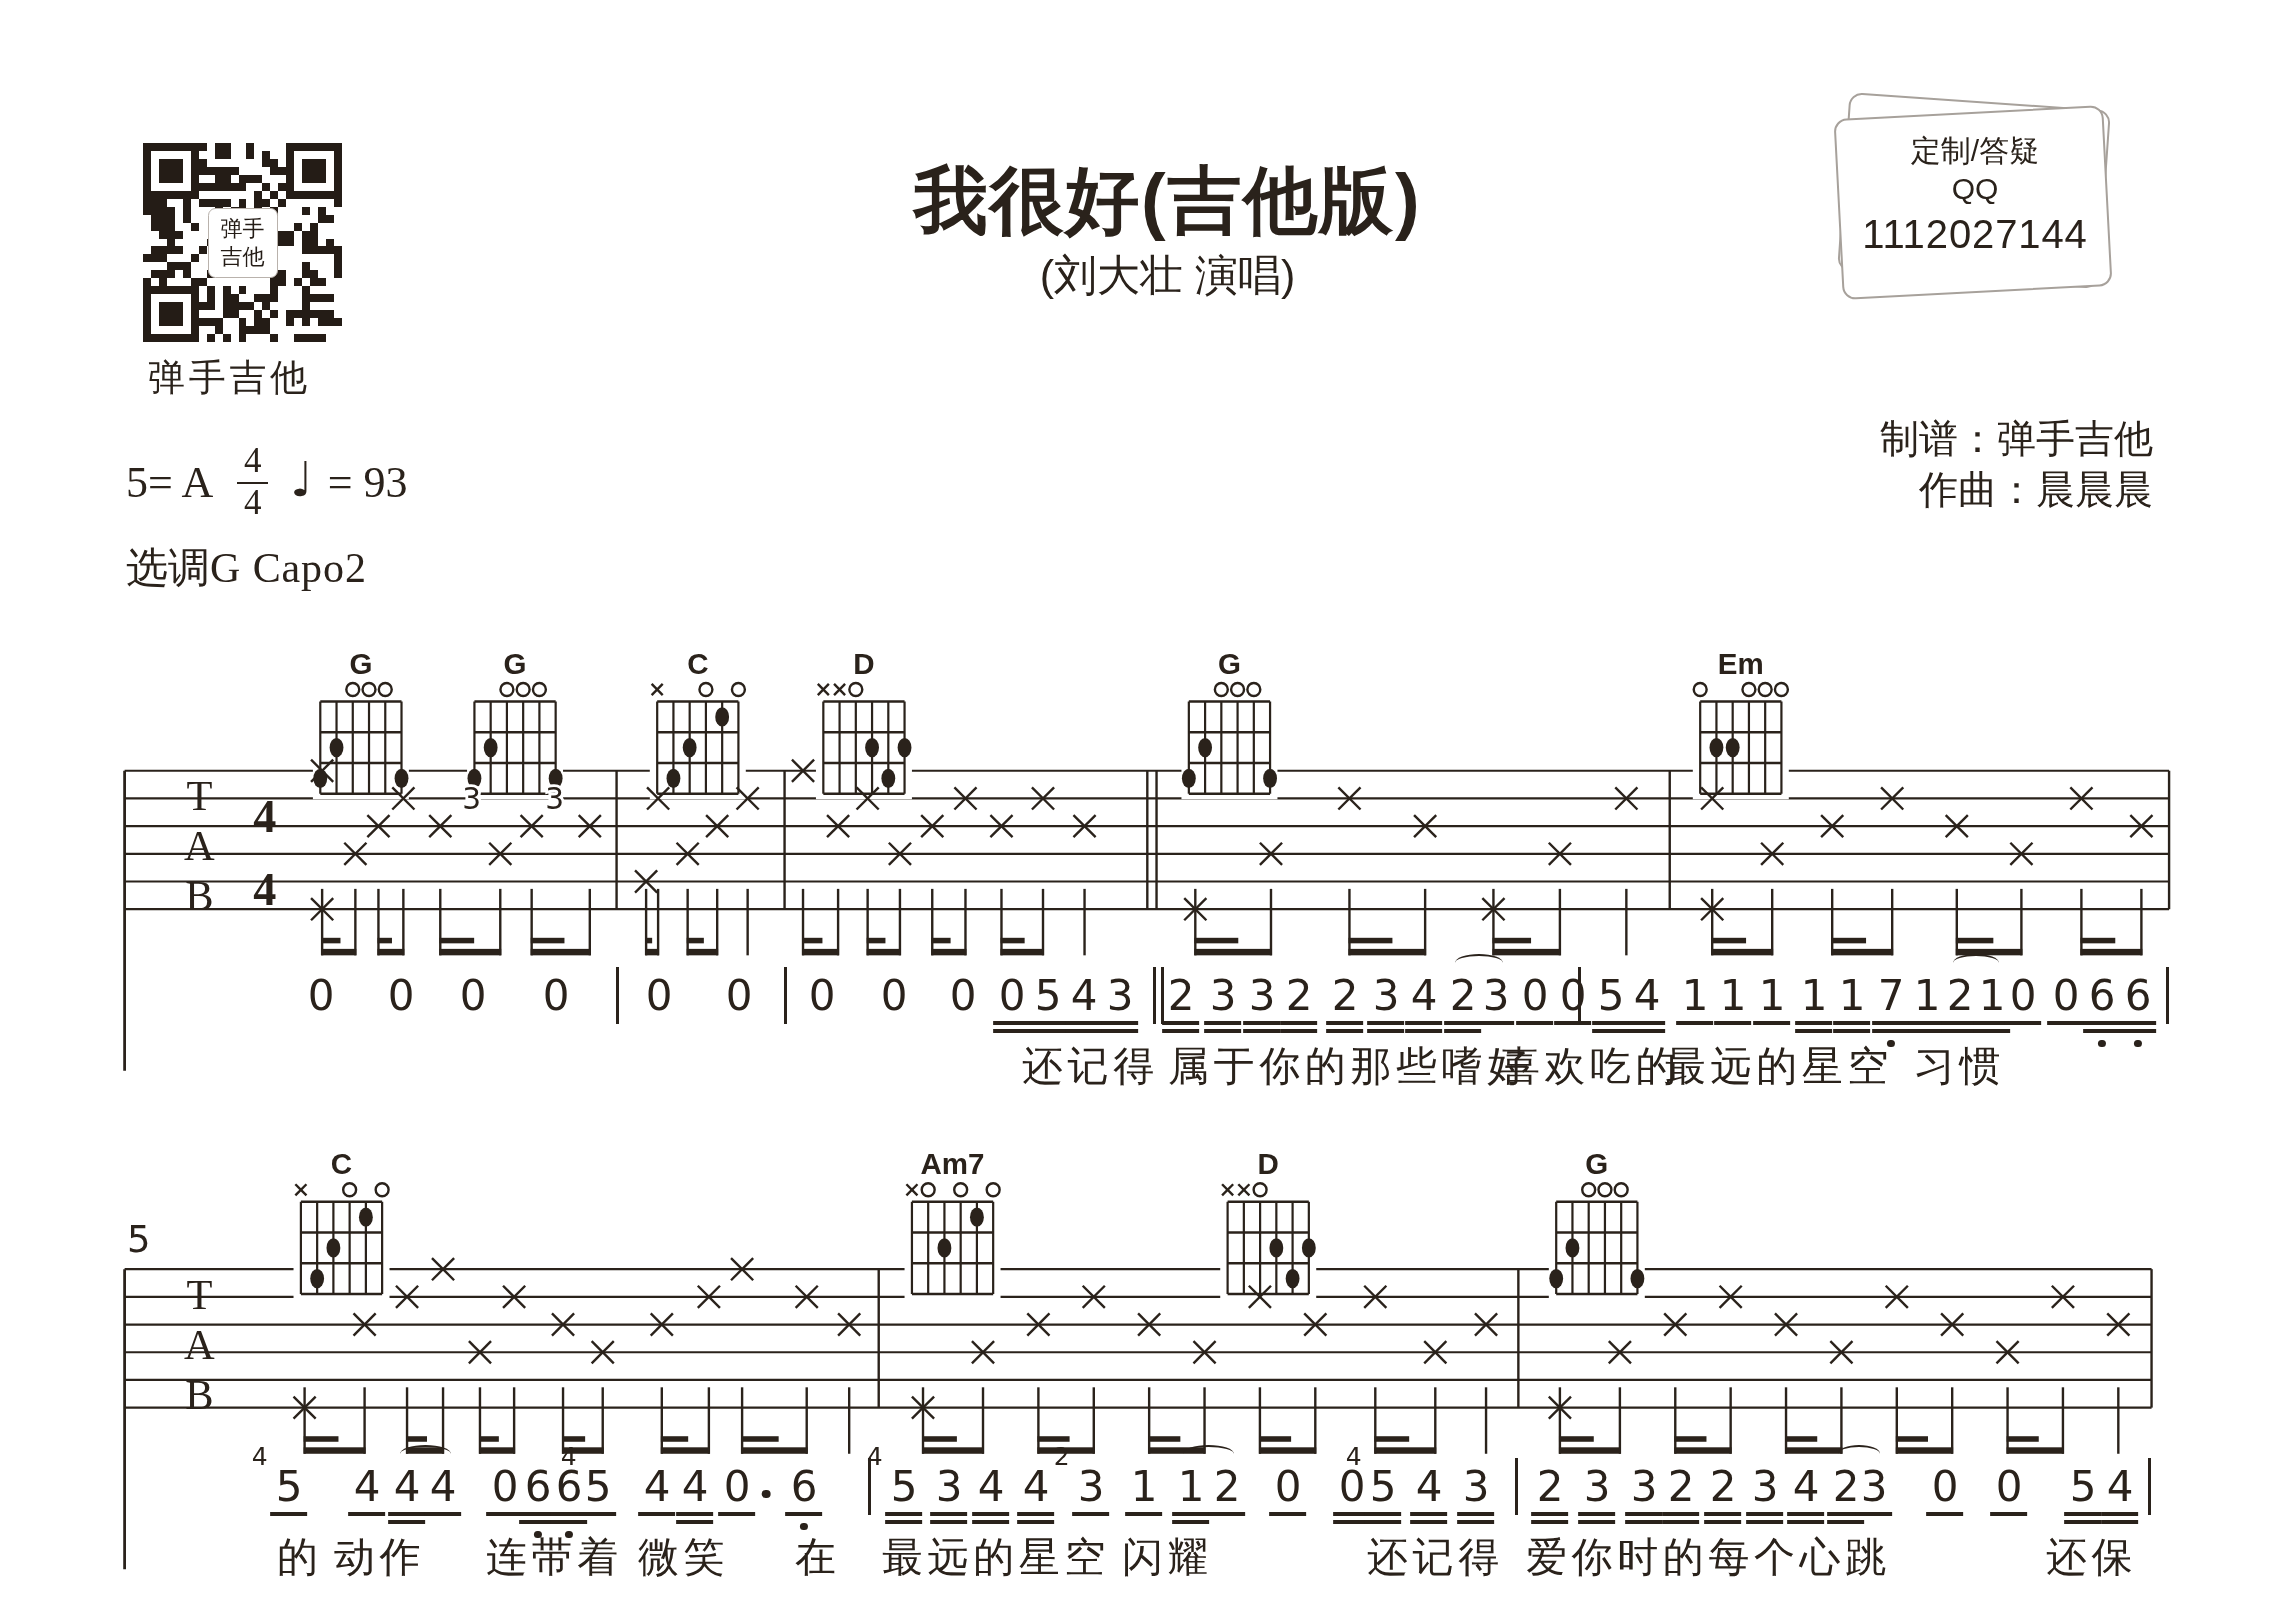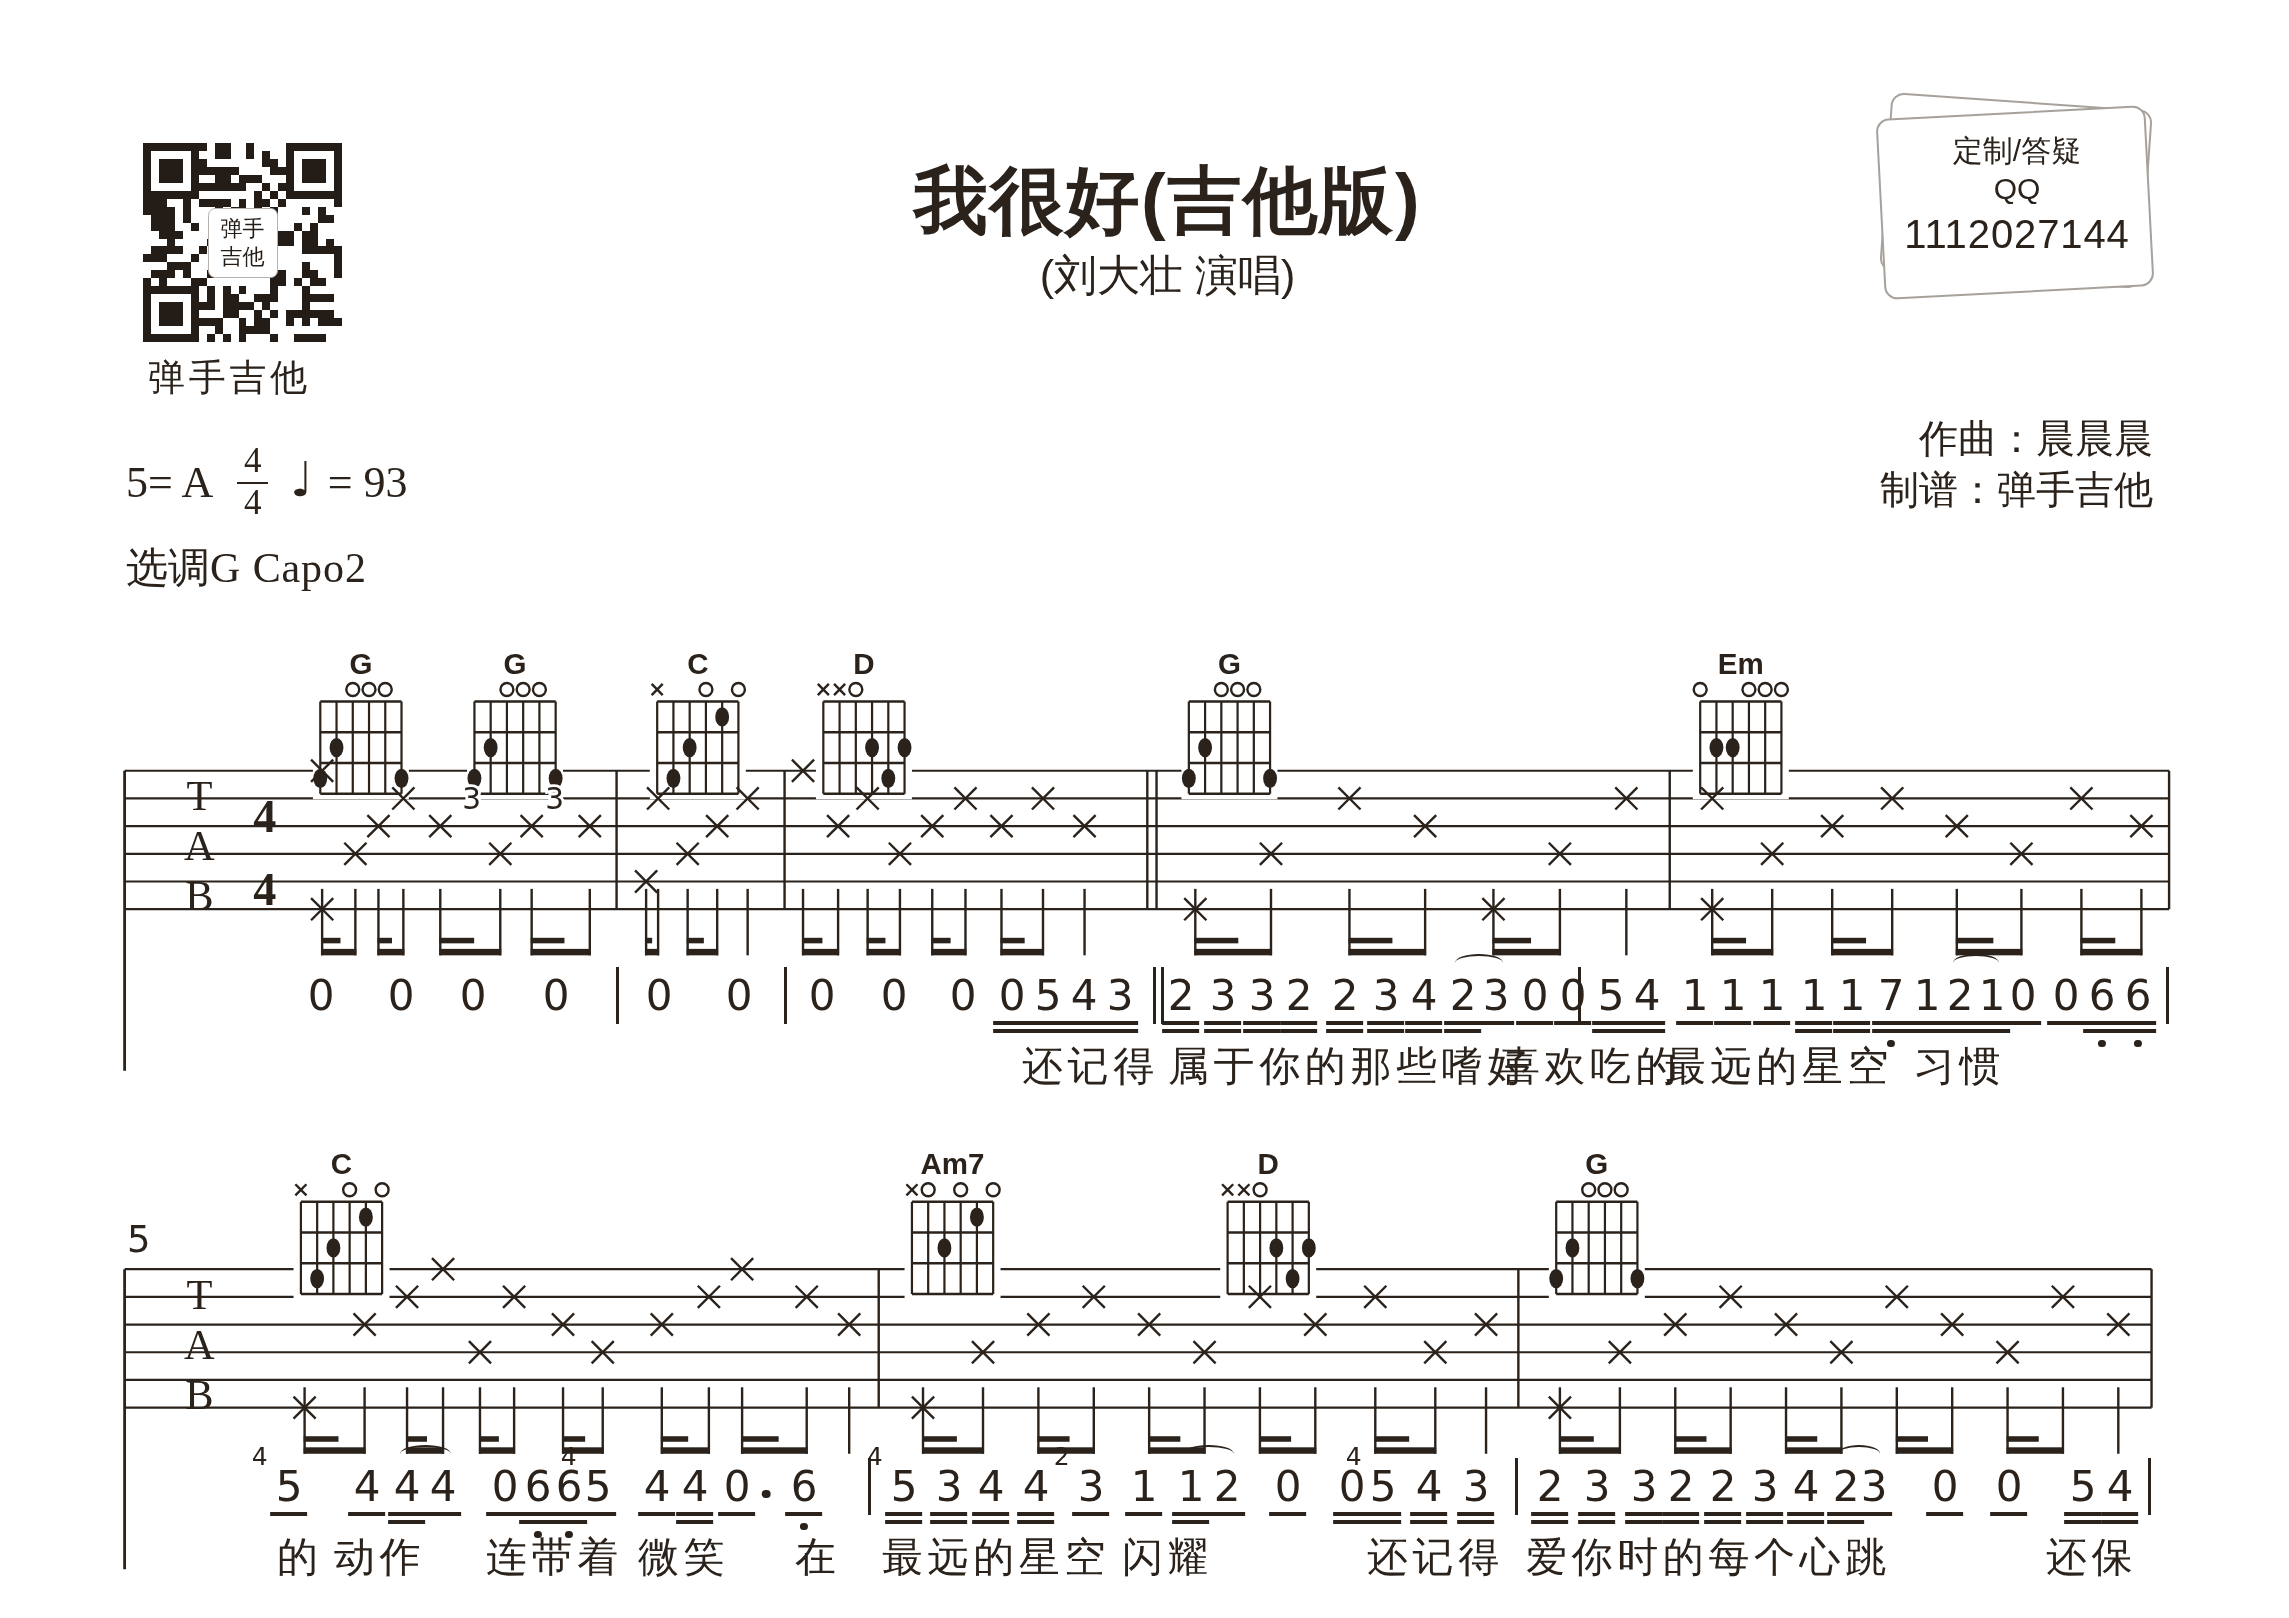--- a/index.html
+++ b/index.html
@@ -10,21 +10,21 @@
       display:grid;grid-template-columns:repeat(25,1fr);grid-template-rows:repeat(25,1fr);}
   .qr .on{background:#241c16;}
   .qr-label{position:absolute;left:50%;top:50%;transform:translate(-50%,-50%);
       background:#fff;border:1.8px solid #b9b2ac;border-radius:7.4px;width:68px;height:68px;
       font-size:22px;line-height:1.25;text-align:center;display:flex;align-items:center;justify-content:center;
       white-space:pre-line;color:#241c16;}
   .qr-caption{position:absolute;left:148px;top:353px;font-size:37px;letter-spacing:3.7px;}
   .title{position:absolute;left:0;top:152px;width:2335px;text-align:center;
       font-size:74px;font-weight:bold;letter-spacing:1.8px;}
   .subtitle{position:absolute;left:0;top:247px;width:2335px;text-align:center;font-size:43px;}
-  .card{position:absolute;left:1874px;top:97px;width:286px;height:198px;}
+  .card{position:absolute;left:1832px;top:97px;width:286px;height:198px;}
   .card-frame{position:absolute;border:2.8px solid #a7a19b;border-radius:13px;background:transparent;}
   .card-frame.f1{left:11px;top:3.7px;width:258px;height:175px;transform:rotate(4deg);}
   .card-frame.f2{left:5.5px;top:14.8px;width:266px;height:177px;transform:rotate(-3deg);background:#fff;}
   .card-text{position:absolute;left:0;top:35px;width:100%;text-align:center;line-height:1.28;}
   .card-line{font-size:30px;}
   .card-num{font-size:40px;letter-spacing:0.9px;}
   .keyline{position:absolute;left:126px;top:441px;height:83px;display:flex;align-items:center;
       font-family:"Liberation Serif",serif;font-size:44px;}
   .ts{display:inline-flex;flex-direction:column;align-items:center;margin:0 16.6px 0 24px;
       font-size:35px;line-height:1.05;}
@@ -704,22 +704,22 @@
       <span>4</span>
     </span>
     <span class="note-glyph">♩</span>
     <span>= 93</span>
   </div>
   <div class="tuning">
     <span>选调</span><span class="lat">G Capo2</span>
   </div>
 
   <div class="credits">
+    <div>制谱：弹手吉他</div>
     <div>作曲：晨晨晨</div>
-    <div>制谱：弹手吉他</div>
   </div>
 
   <svg id="score-svg" width="2290" height="1619" viewBox="0 0 2481 1754">
       <line x1="135" y1="835" x2="2350" y2="835" stroke="#2a221b" stroke-width="2.4"></line>
       <line x1="135" y1="865" x2="2350" y2="865" stroke="#2a221b" stroke-width="2.4"></line>
       <line x1="135" y1="895" x2="2350" y2="895" stroke="#2a221b" stroke-width="2.4"></line>
       <line x1="135" y1="925" x2="2350" y2="925" stroke="#2a221b" stroke-width="2.4"></line>
       <line x1="135" y1="955" x2="2350" y2="955" stroke="#2a221b" stroke-width="2.4"></line>
       <line x1="135" y1="985" x2="2350" y2="985" stroke="#2a221b" stroke-width="2.4"></line>
       <line x1="135" y1="835" x2="135" y2="1160" stroke="#2a221b" stroke-width="3"></line>

